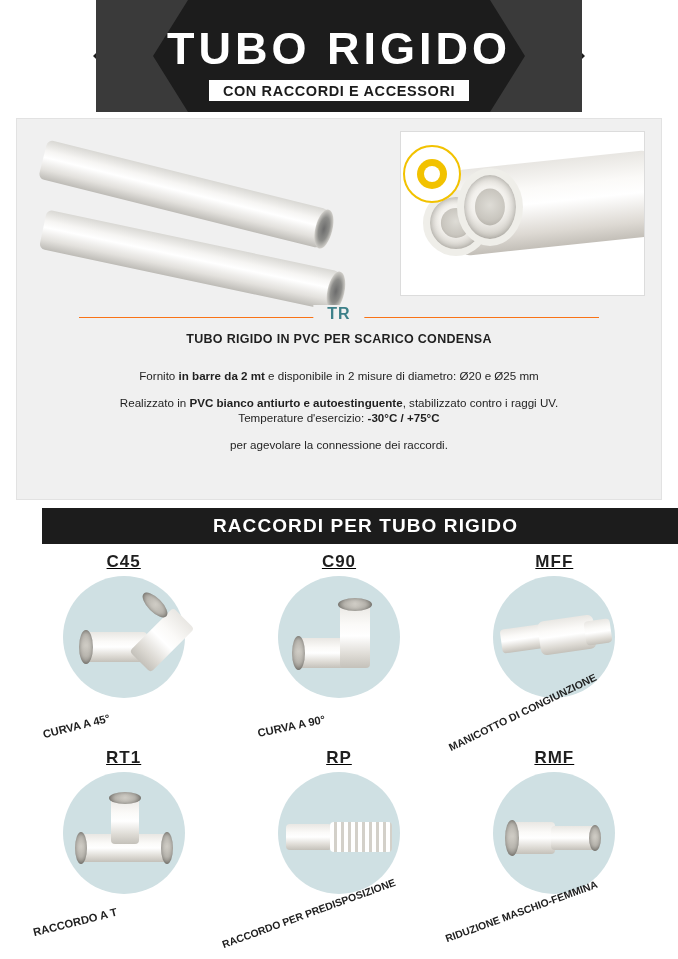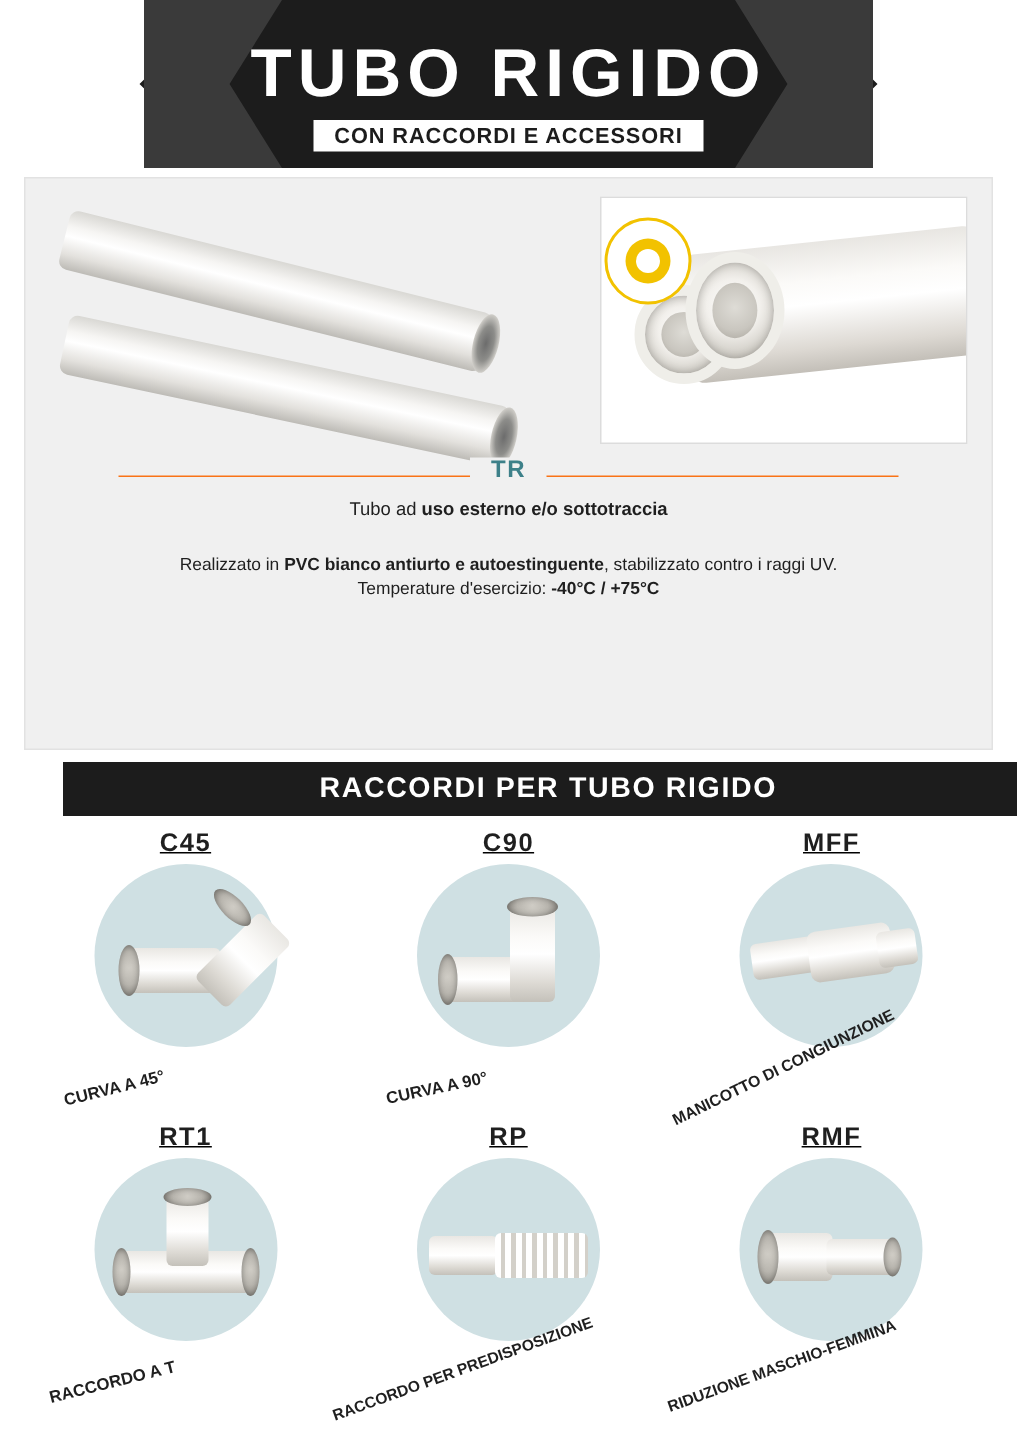--- a/index.html
+++ b/index.html
@@ -387,39 +387,41 @@
       <div class="badge-seal" style="left:386px; top:26px;">
         <div class="sun"></div>
       </div>
     </div>
 
     <div class="code-rule">
       <span class="code-label">TR</span>
     </div>
 
     <div class="txt-block">
-
-      <div class="l-1">
-        <span>Tubo ad </span><span class="b">uso esterno e/o sottotraccia</span>
-      </div>
+      <div class="l-head">TUBO RIGIDO IN PVC PER SCARICO CONDENSA</div>
+
 
       <div class="l-gap"></div>
 
+      <div class="l-3">
+        <span>Fornito </span><span class="b">in barre da 2 mt</span><span> e disponibile in 2 misure di diametro: Ø20 e Ø25 mm</span>
+      </div>
 
       <div class="l-gap"></div>
 
       <div class="l-4">
         <span>Realizzato in </span><span class="b">PVC bianco antiurto e autoestinguente</span><span>, stabilizzato contro i raggi UV.</span>
       </div>
       <div class="l-5">
-        <span>Temperature d'esercizio: </span><span class="b">-40°C / +75°C</span>
+        <span>Temperature d'esercizio: </span><span class="b">-30°C / +75°C</span>
       </div>
 
       <div class="l-gap"></div>
 
+      <div class="l-7">per agevolare la connessione dei raccordi.</div>
     </div>
   </div>
 
   <div class="section-bar">RACCORDI PER TUBO RIGIDO</div>
 
   <div class="grid">
 
     <div class="cell">
       <div class="cell-code">C45</div>
       <div class="circle">

